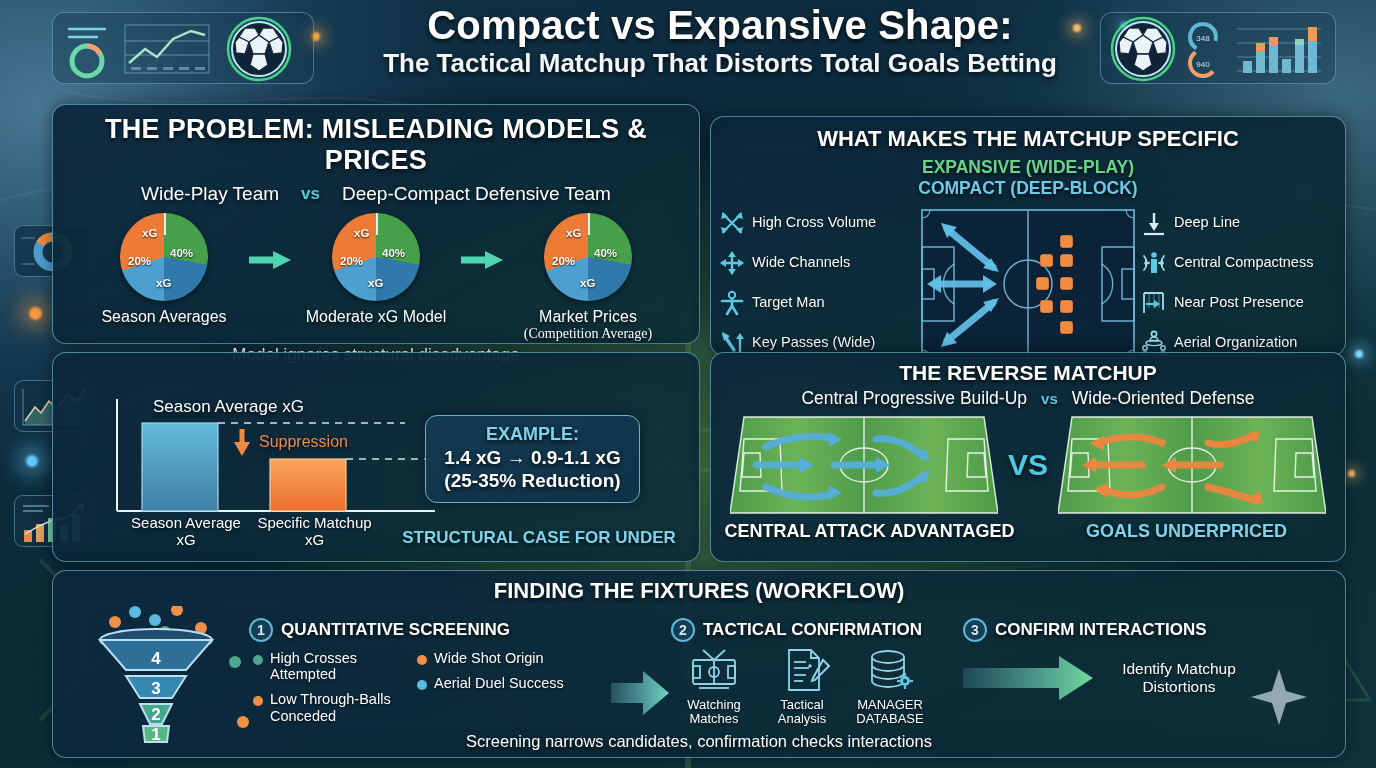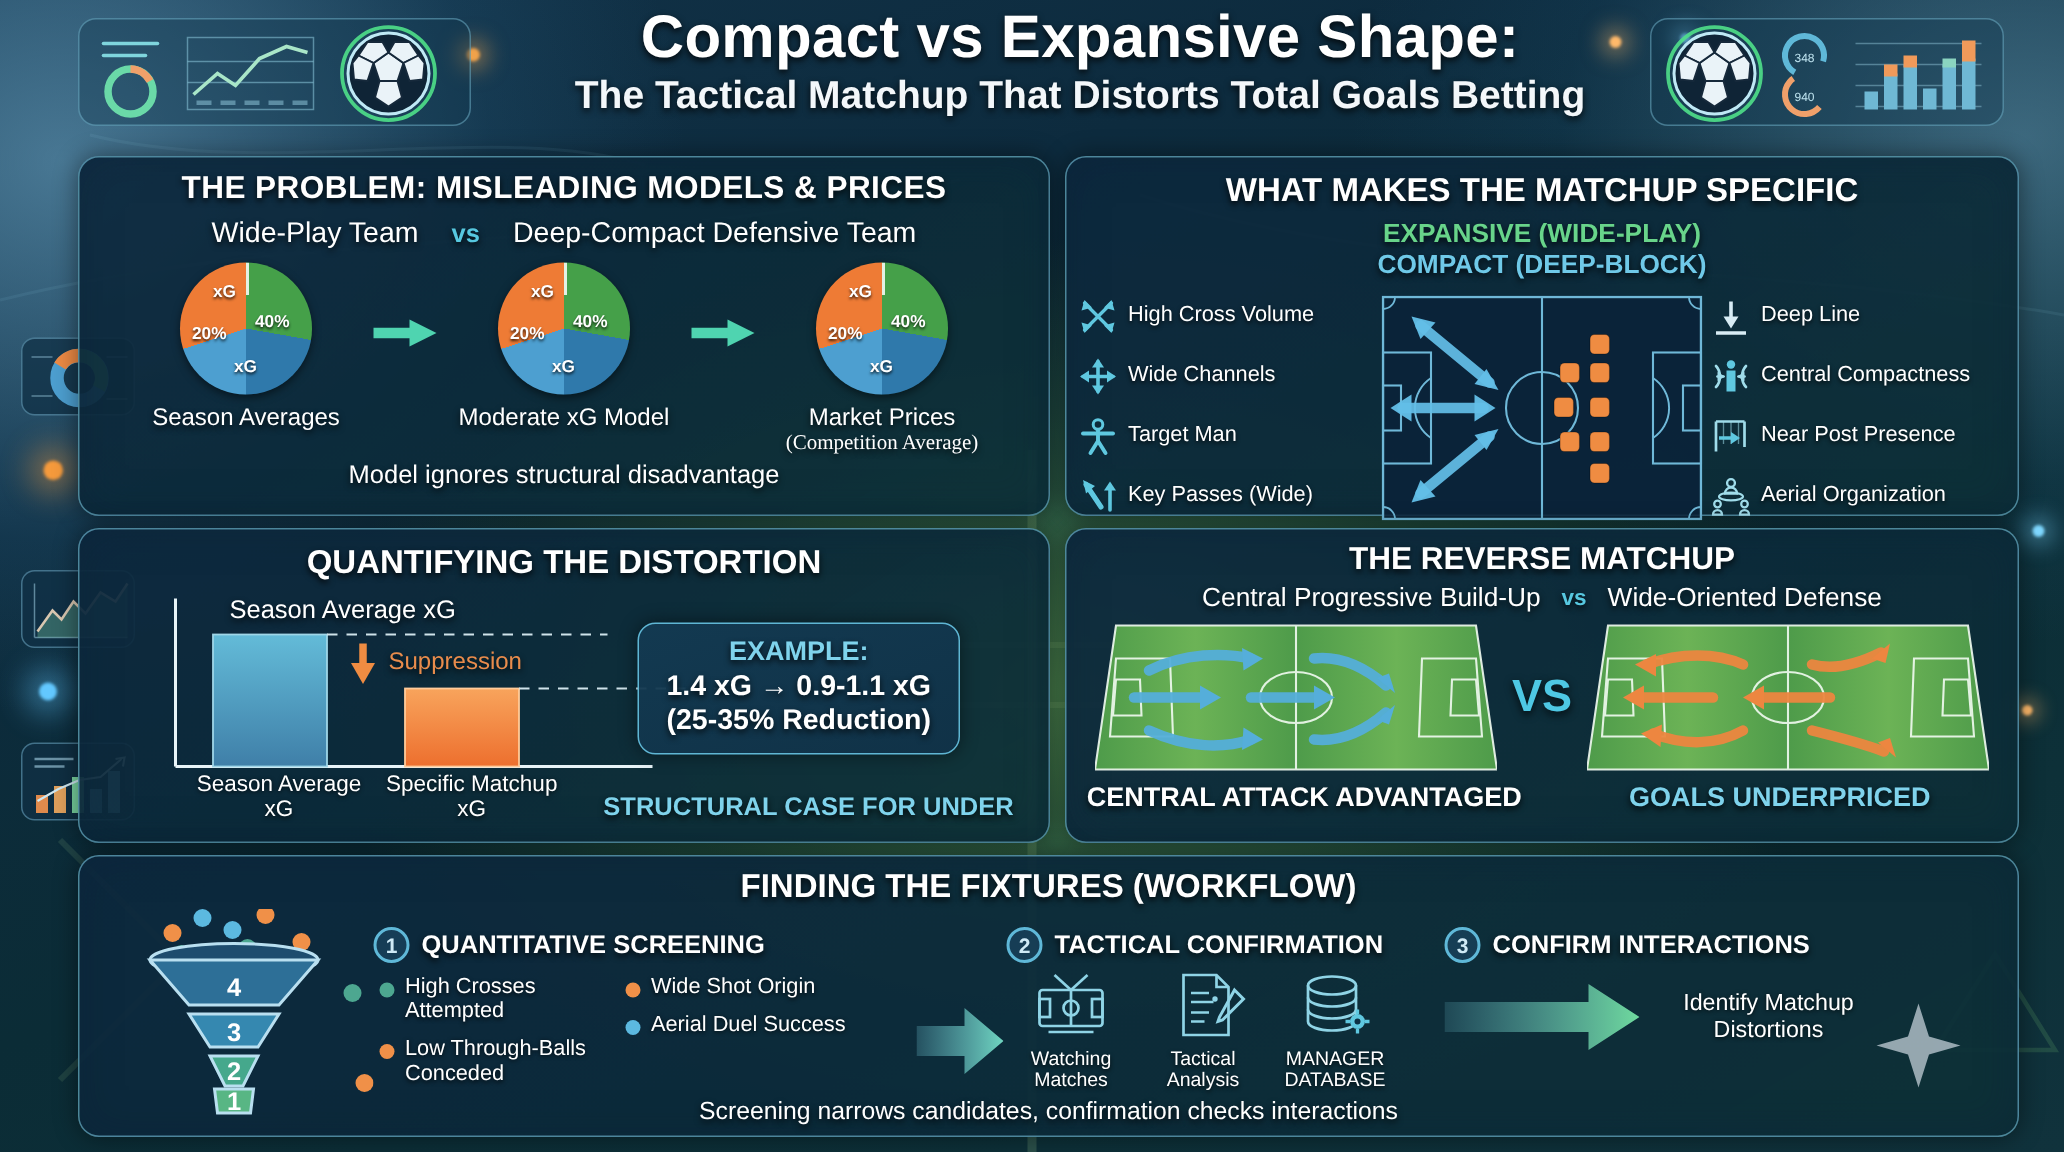--- a/index.html
+++ b/index.html
@@ -45,21 +45,21 @@
     border:1.6px solid rgba(120,195,220,.60);
     background:linear-gradient(150deg, rgba(13,40,62,.93) 0%, rgba(12,42,58,.93) 45%, rgba(13,48,55,.92) 100%);
     box-shadow:0 0 16px rgba(0,0,0,.45), inset 0 0 28px rgba(10,35,55,.45);
   }
   .panel-title {
     text-align:center; color:#ffffff; font-weight:bold;
     text-shadow:0 2px 4px rgba(0,0,0,.85);
   }
   
   #p1 { left:52px; top:104px; width:648px; height:240px; }
-  #p1 .panel-title { font-size:21px; margin-top:9px; letter-spacing:.3px; }
+  #p1 .panel-title { font-size:27px; margin-top:9px; letter-spacing:.3px; }
   .p1-row { display:flex; align-items:center; justify-content:center; gap:22px; margin-top:7px; }
   .p1-row .tm { font-size:19px; color:#fff; text-shadow:0 2px 4px rgba(0,0,0,.8); }
   .p1-row .vs { font-size:17px; font-weight:bold; color:#57c8e0; text-shadow:0 2px 4px rgba(0,0,0,.8); }
   .pies { display:flex; align-items:flex-start; justify-content:center; gap:0; margin-top:8px; }
   .pie-cell { width:150px; text-align:center; position:relative; }
   .pie {
     width:88px; height:88px; border-radius:50%; margin:0 auto; position:relative;
     background:conic-gradient(from 0deg,
       #45a049 0deg 100deg,
       #2f79ab 100deg 180deg,
@@ -70,21 +70,21 @@
   .pie::after{content:"";position:absolute;inset:0;border-radius:50%;
     background:
       linear-gradient(to bottom, rgba(255,255,255,.85) 0 50%, transparent 50%) left 44px top 0/2px 44px no-repeat;
     }
   .slice-lbl { position:absolute; color:#fff; font-size:11.5px; font-weight:bold; text-shadow:0 1px 2px rgba(0,0,0,.8); }
   .pie-cap { font-size:16px; color:#fff; margin-top:7px; text-shadow:0 2px 4px rgba(0,0,0,.8); line-height:1.1; }
   .pie-cap small { display:block; font-size:14px;font-family:Liberation Serif, serif; }
   .arrow-cell { width:62px; display:flex; align-items:center; justify-content:center; padding-top:36px; }
   .p1-note { text-align:center; font-size:17px; color:#fff; margin-top:4px; text-shadow:0 2px 4px rgba(0,0,0,.8); }
   
-  #p2 { left:710px; top:104px; width:636px; height:240px; }
+  #p2 { left:710px; top:116px; width:636px; height:240px; }
   #p2 .panel-title { font-size:22px; margin-top:9px; }
   .p2-heads { display:flex; margin-top:5px;flex-direction:column; }
   .p2-heads div { flex:1; text-align:center; font-size:17.5px; font-weight:bold; text-shadow:0 2px 4px rgba(0,0,0,.8); }
   .h-exp { color:#68d48a; }
   .h-comp { color:#6fc9e8; }
   .p2-body { display:flex; margin-top:4px; padding:0 8px; }
   .p2-col { width:196px; }
   .p2-col.right { text-align:left; }
   .feat { display:flex; align-items:center; gap:7px; height:40px; }
   .feat .ico { width:26px; height:26px; flex:0 0 26px; }
@@ -511,21 +511,20 @@
               <path d="M19,25 a3 3 0 0 1 6,0 Z" fill="none" stroke="#9fdcea" stroke-width="1.5"></path>
             </svg>
           </span>
           <span class="lbl">Aerial Organization</span>
         </div>
       </div>
     </div>
   </div>
 
   <div class="panel" id="p3">
-    <div class="panel-title">QUANTIFYING THE DISTORTION</div>
 
     <svg width="400" height="150" viewBox="0 0 400 150" style="position:absolute;left:52px;top:40px;">
       <defs>
         <linearGradient id="gBlue" x1="0" y1="0" x2="0" y2="1">
           <stop offset="0%" stop-color="#63bbd8"></stop>
             <stop offset="100%" stop-color="#3f7fa8"></stop>
         </linearGradient>
         <linearGradient id="gOrange" x1="0" y1="0" x2="0" y2="1">
           <stop offset="0%" stop-color="#f8a45c"></stop>
             <stop offset="100%" stop-color="#ed6f2e"></stop>

